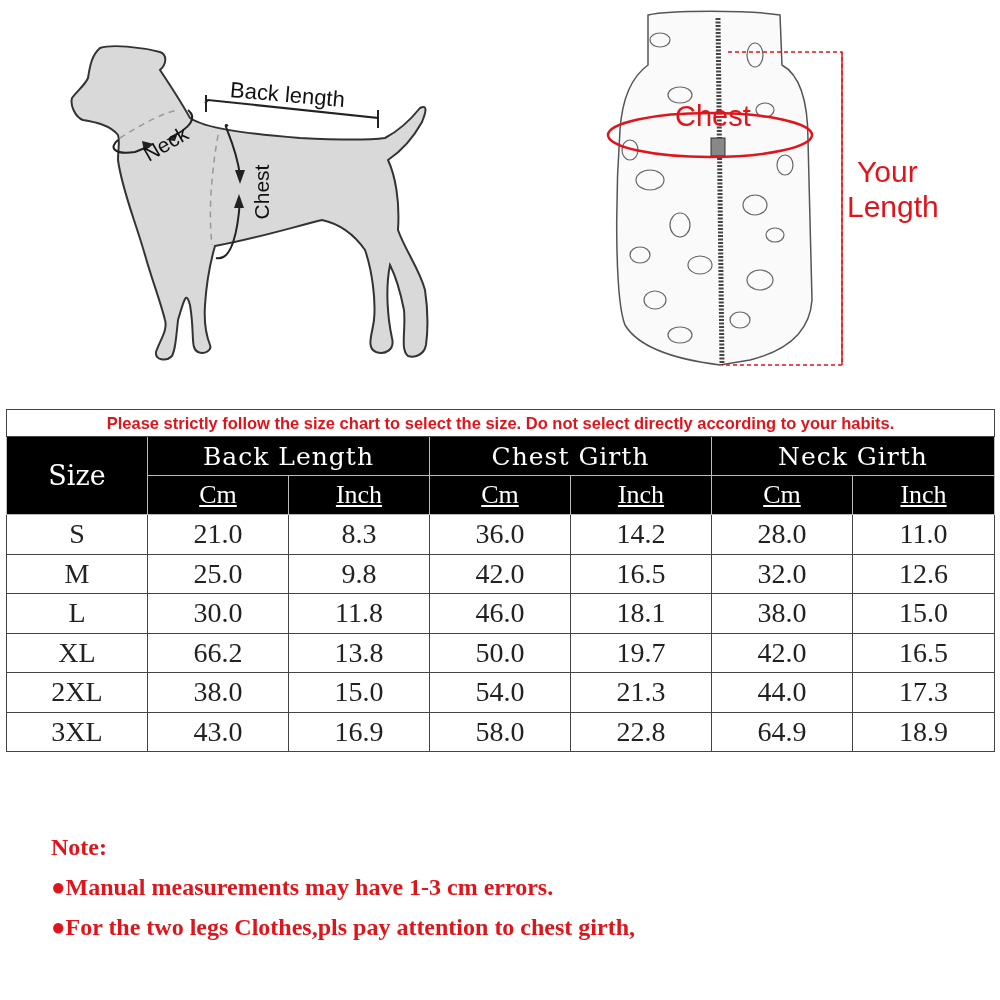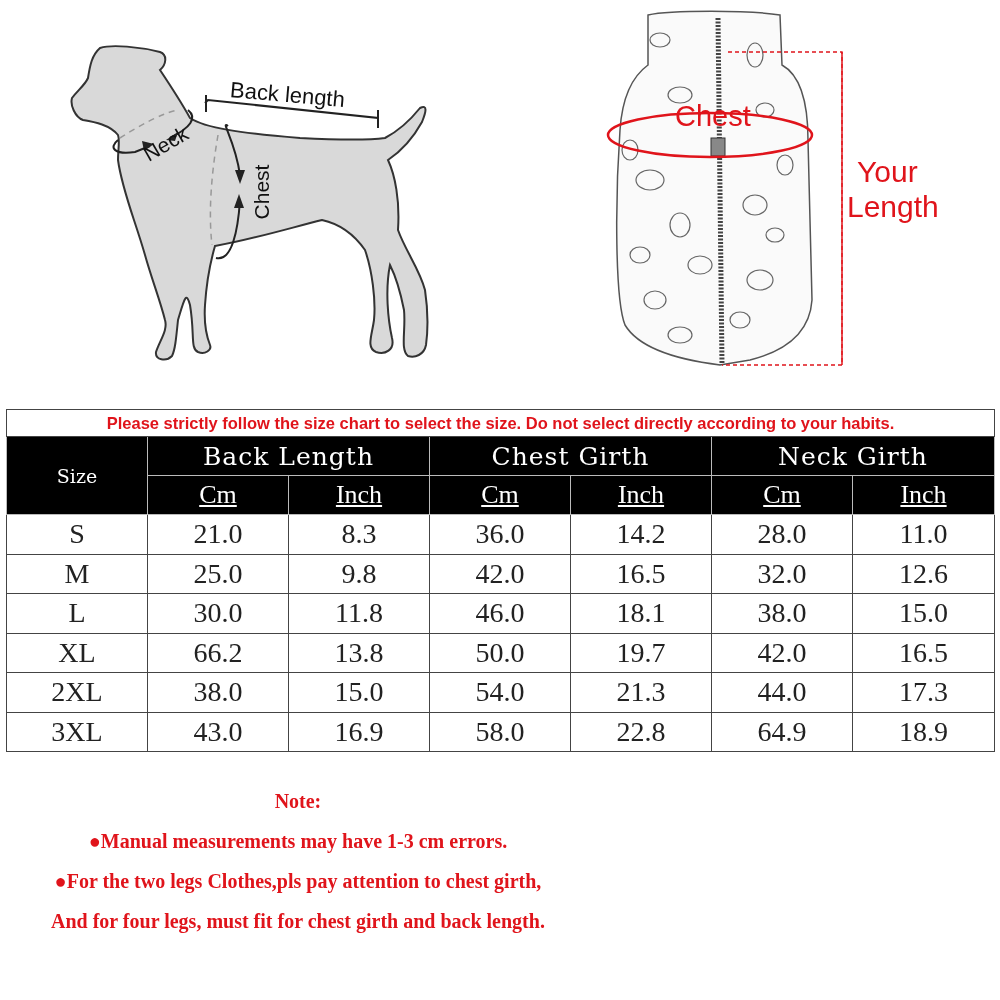--- a/index.html
+++ b/index.html
@@ -9,24 +9,24 @@
   #vest-figure { left: 580px; top: 0; width: 420px; height: 400px; }
   .fig-label { position: absolute; font-family: "Liberation Sans", sans-serif; color: #111; white-space: nowrap; }
   .red-label { position: absolute; font-family: "Liberation Sans", sans-serif; color: #e0141b; white-space: nowrap; }
 
   #size-table { position: absolute; left: 6px; top: 409px; width: 988px; border-collapse: collapse; table-layout: fixed; }
   #size-table td, #size-table th { border: 1.5px solid #444; padding: 0; text-align: center; }
   .warn-cell { background: #fff; color: #e0141b; font-family: "Liberation Sans", sans-serif; font-size: 16.5px; height: 26px; font-weight: bold; }
   .head-cell { background: #000; color: #fff; font-family: "DejaVu Serif", "Liberation Serif", serif; font-weight: normal; border-color: #bbb !important; }
   .head-group { font-size: 25px; height: 38px; letter-spacing: 1px; }
   .head-unit { font-size: 26px; height: 38px; font-family: "Liberation Serif", serif; text-decoration: underline; }
-  .head-size { font-size: 19px; }
+  .head-size { font-size: 27px; }
   .body-cell { font-family: "Liberation Serif", serif; font-size: 28px; color: #222; height: 38.5px; }
 
-  #notes { position: absolute; left: 51px; top: 787px; font-family: "Liberation Serif", serif; font-weight: bold; color: #e0141b; font-size: 20px; text-align: center; }
+  #notes { position: absolute; left: 51px; top: 833px; font-family: "Liberation Serif", serif; font-weight: bold; color: #e0141b; font-size: 24px; }
   #notes .line { height: 40px; line-height: 28px; white-space: nowrap; }
 </style>
 </head>
 <body>
 
 <div id="dog-figure" class="abs">
   <svg width="500" height="400" viewBox="0 0 500 400">
     <path d="M100,48 C112,44 140,47 160,52 C168,55 166,65 160,70 C170,85 180,100 190,118 C205,128 240,133 300,138 C340,140 370,140 385,138 C400,130 412,118 420,108 C428,104 426,112 422,122 C412,140 400,152 388,160 C395,175 400,200 398,230 C405,250 420,270 425,290 C428,310 428,330 426,345 C424,355 415,358 408,356 C400,350 406,330 404,310 C400,290 395,275 390,265 C385,290 388,320 392,338 C395,350 385,355 376,352 C366,348 372,335 374,320 C376,300 372,270 365,250 C358,240 345,225 322,220 C290,228 250,240 215,246 C208,270 206,290 205,305 C204,320 206,335 210,345 C212,350 205,355 198,352 C190,348 195,335 190,305 C186,290 184,300 178,320 C176,340 175,350 172,356 C166,362 155,360 156,352 C160,340 168,330 165,320 C160,300 152,280 145,255 C135,220 122,190 118,160 C118,150 120,140 118,135 C110,125 95,122 83,120 C75,117 70,105 72,98 C78,90 85,85 88,78 C90,65 92,55 100,48 Z" fill="#d9d9d9" stroke="#333" stroke-width="2"></path>
     <path d="M120,138 C140,125 165,112 178,110" fill="none" stroke="#999" stroke-width="1.5" stroke-dasharray="6,5"></path>
     <path d="M218,135 C212,170 208,210 212,245" fill="none" stroke="#999" stroke-width="1.5" stroke-dasharray="6,5"></path>
@@ -161,14 +161,13 @@
     <td class="body-cell">64.9</td>
     <td class="body-cell">18.9</td>
   </tr>
 </tbody>
   </table>
 
 <div id="notes">
   <div class="line">Note:</div>
   <div class="line">●Manual measurements may have 1-3 cm errors.</div>
   <div class="line">●For the two legs Clothes,pls pay attention to chest girth,</div>
-  <div class="line">And for four legs, must fit for chest girth and back length.</div>
 </div>
 
 </body></html>

